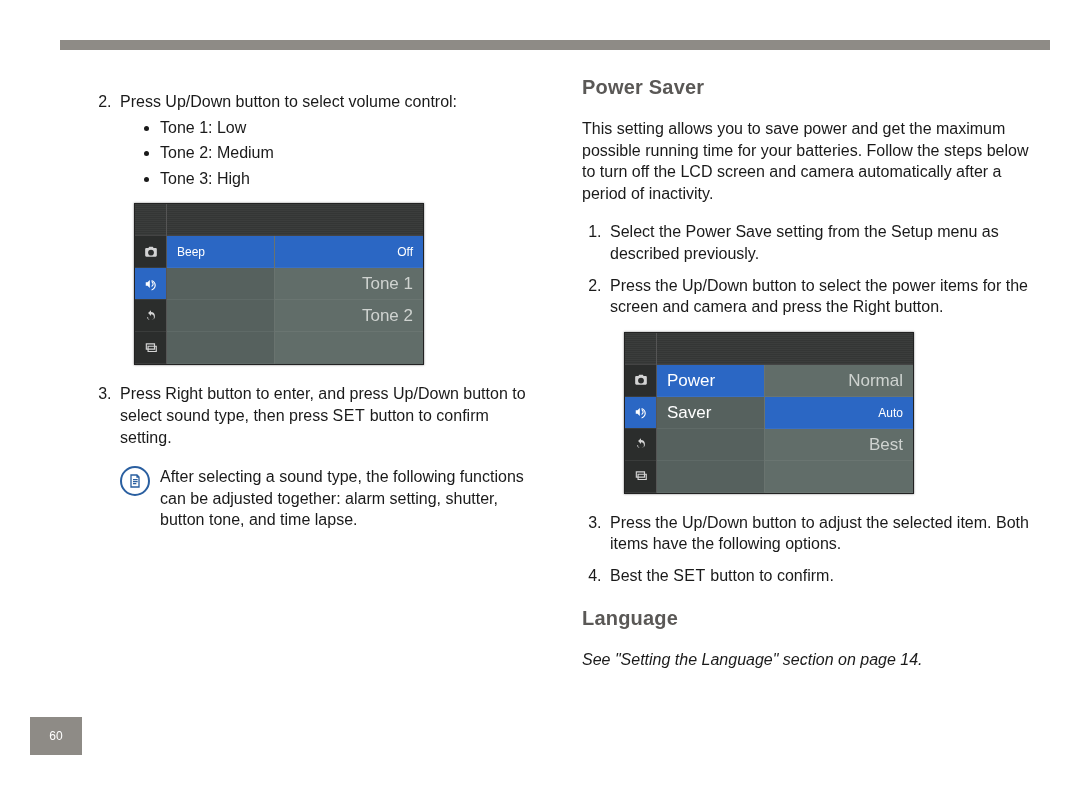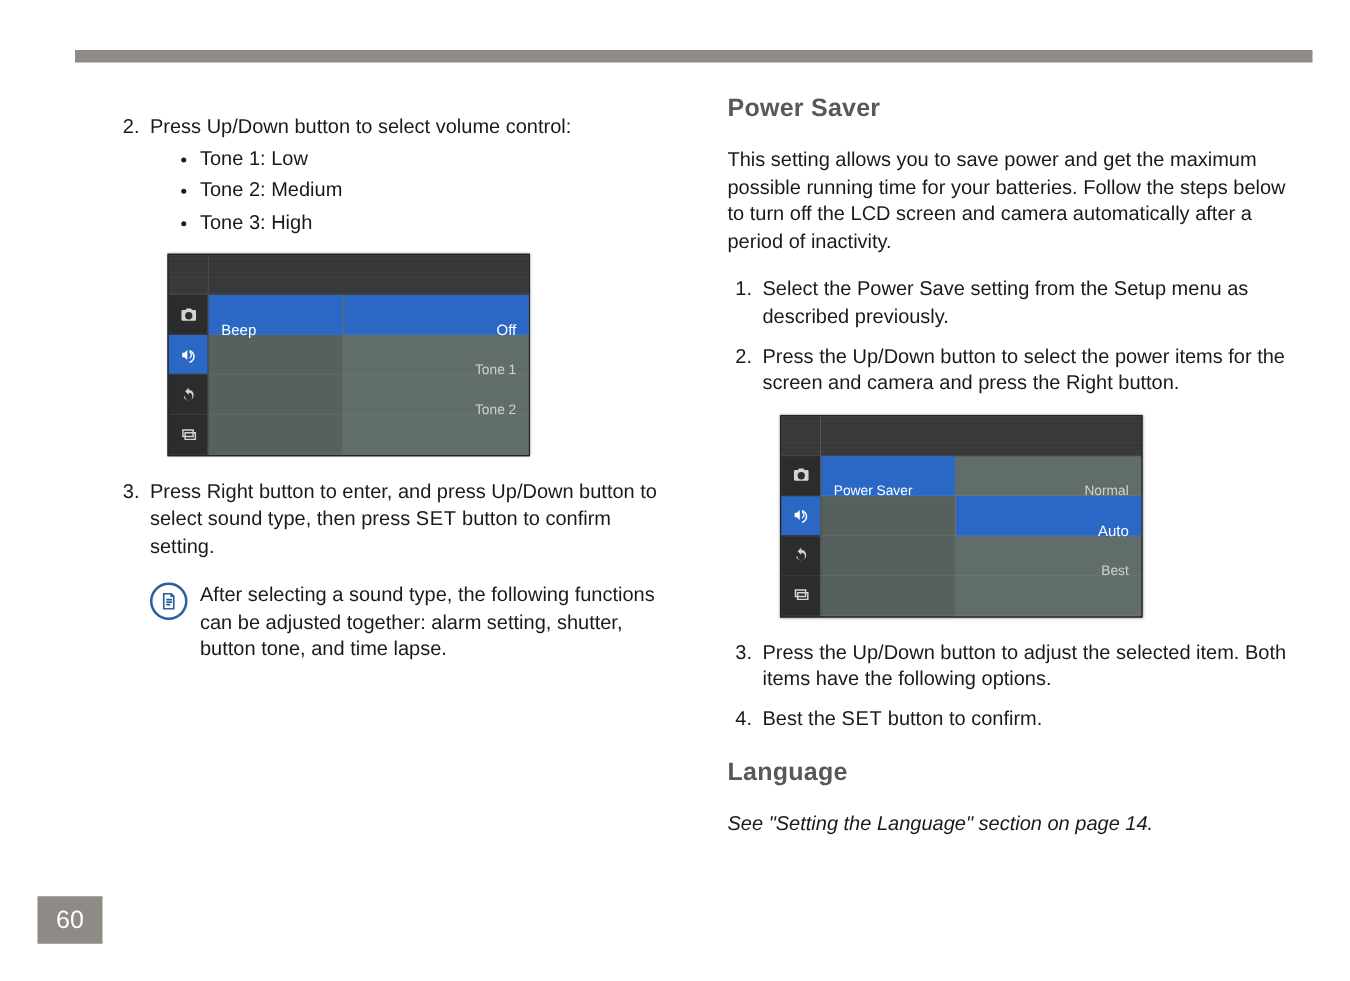--- a/index.html
+++ b/index.html
@@ -78,35 +78,35 @@
     color: #d4d4d4; font-size: 13px; border-bottom: 1px solid #3a3c3b;
   }
   .lcd-iconcol .cell.active { background: #2b67c4; color: #fff; }
   .lcd-right { flex: 1; display: flex; flex-direction: column; }
   .lcd-toprow {
     height: 32px; background: repeating-linear-gradient(0deg,#3b3d3c,#3b3d3c 1px,#343635 1px,#343635 2px); border-bottom:1px solid #444;
   }
   .lcd-main { flex:1; display:flex; }
   .lcd-left  { width: 108px; background: #56615e; border-right: 1px solid #69736f; }
   .lcd-opts  { flex:1; background: #616d69; }
-  .lcd-cell  { height: 32px; line-height: 32px; padding: 12px 10px; font-size: 12px; color: #cfd3d0; border-bottom: 1px solid rgba(255,255,255,0.06); }
+  .lcd-cell  { height: 32px; line-height: 32px; padding: 0 10px; font-size: 12px; color: #cfd3d0; border-bottom: 1px solid rgba(255,255,255,0.06); }
   .lcd-cell.sel { background: #2b67c4; color: #fff; }
   .lcd-cell.right { text-align: right; }
-  .lcd-cell.tight { font-size: 11px; }
+  .lcd-cell.tight { font-size: 17px; }
 
   
   .pagenum {
     position: absolute;
     left: 0;
     bottom: 0;
     width: 52px;
     height: 38px;
     background: #8e8b86;
     color: #fff;
-    font-size: 20px;
+    font-size: 12px;
     display: flex; align-items: center; justify-content: center;
   }
 </style>
 </head>
 <body>
 
 <div class="page">
   <div class="top-bar"></div>
 
   <div class="columns">

